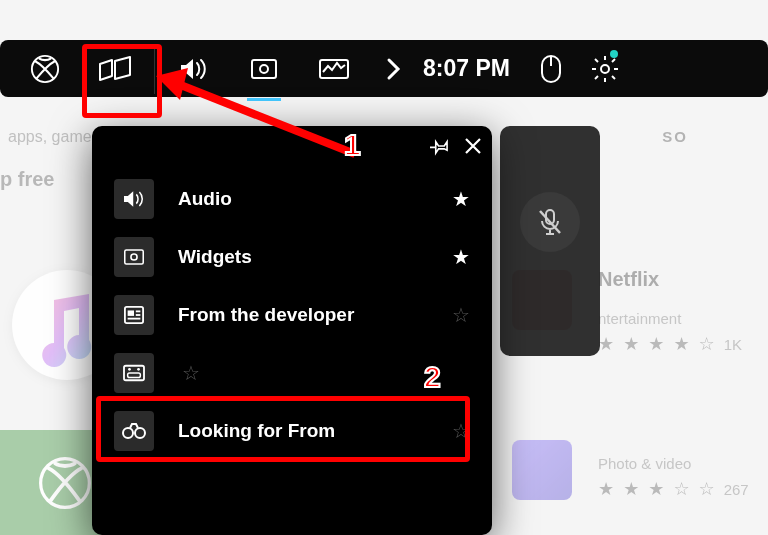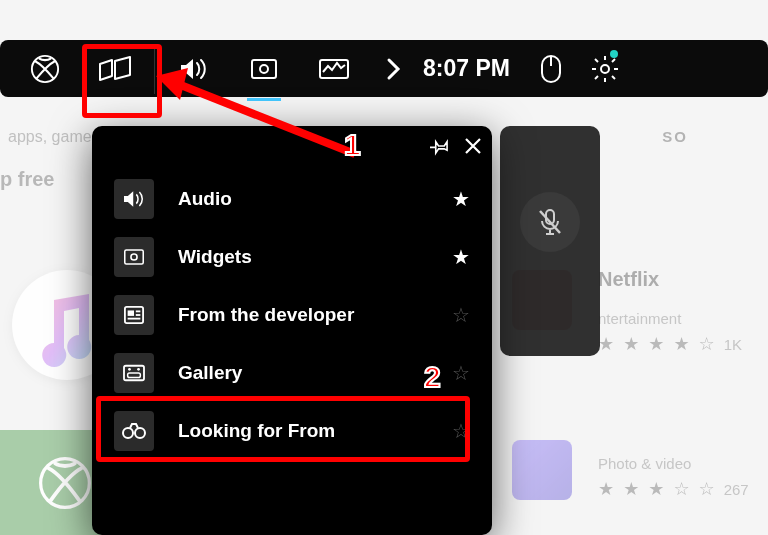--- a/index.html
+++ b/index.html
@@ -287,21 +287,20 @@
 
     <div class="w-row btn">
       <div class="w-icon-box">
         <svg width="24" height="20" viewBox="0 0 26 22">
             <rect x="2" y="3" width="22" height="16" rx="2" fill="none" stroke="#fff" stroke-width="2"></rect>
             <circle cx="8" cy="7" r="1.5" fill="#fff"></circle>
             <circle cx="18" cy="7" r="1.5" fill="#fff"></circle>
             <rect x="6" y="11" width="14" height="5" rx="2" fill="none" stroke="#fff" stroke-width="1.6"></rect>
           </svg>
       </div>
-      <div class="w-label">Gallery</div>
       <div class="w-star empty">☆</div>
     </div>
 
     <div class="w-row btn">
       <div class="w-icon-box">
         <svg width="26" height="18" viewBox="0 0 26 18">
             <circle cx="7" cy="11" r="5" fill="none" stroke="#fff" stroke-width="2"></circle>
             <circle cx="19" cy="11" r="5" fill="none" stroke="#fff" stroke-width="2"></circle>
             <path d="M9 6L11 2h4l2 4" stroke="#fff" stroke-width="2" fill="none"></path>
           </svg>

